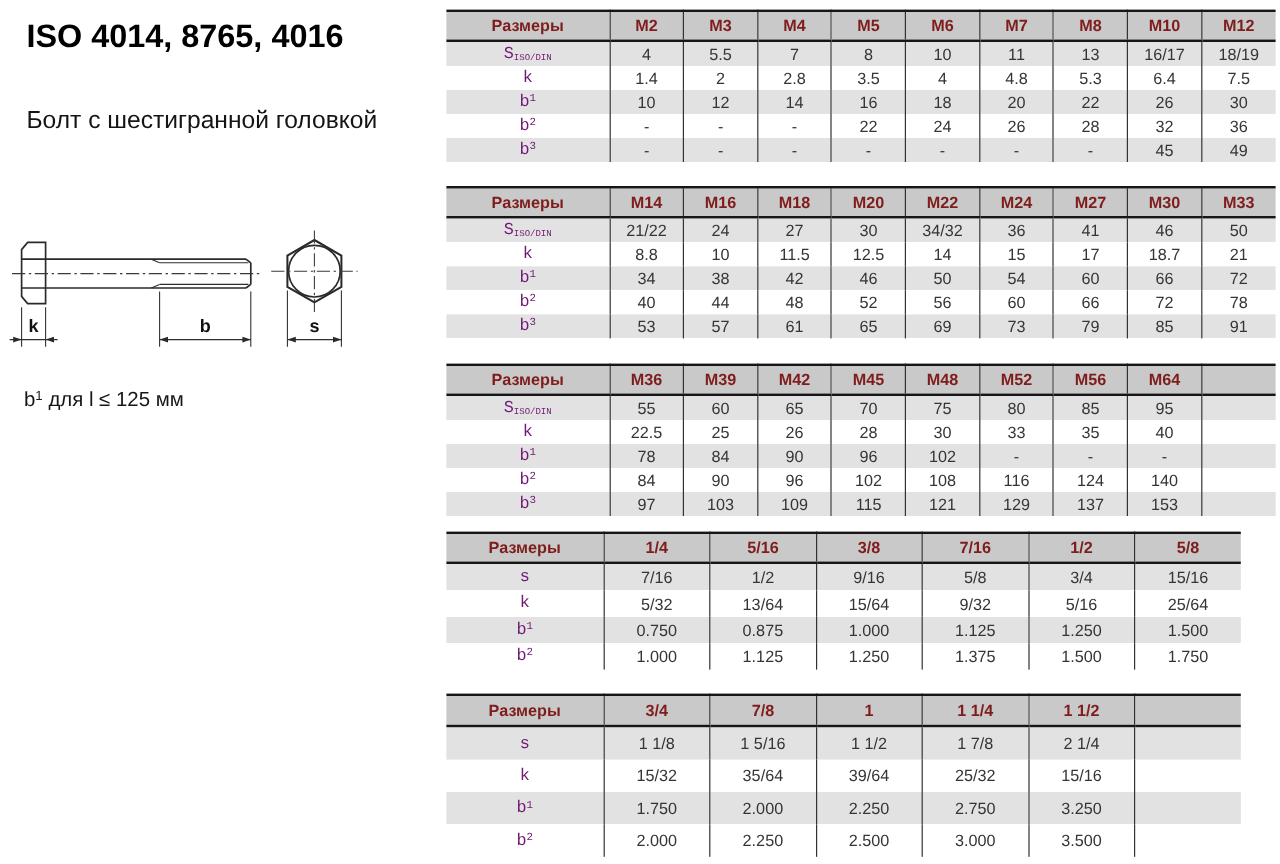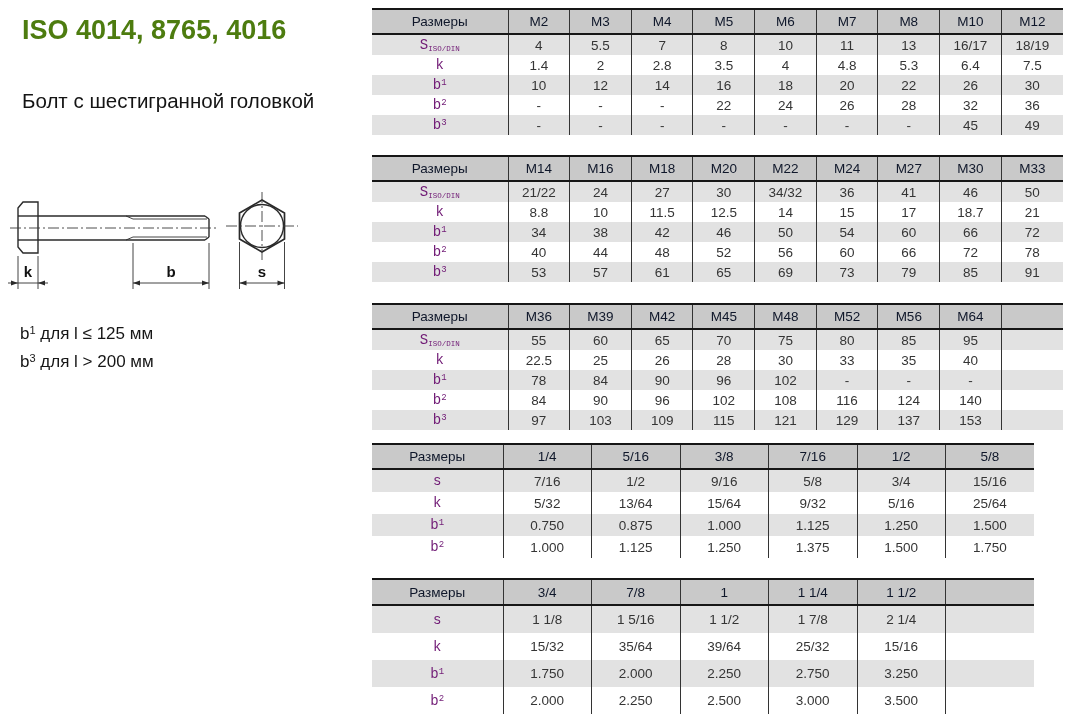--- a/index.html
+++ b/index.html
@@ -4,39 +4,39 @@
 <style>
   html,body{margin:0;padding:0;}
   body{
     width:1067px;height:720px;position:relative;background:#ffffff;
     font-family:"Liberation Sans", sans-serif;
     -webkit-font-smoothing:antialiased;
   }
   .abs{position:absolute;}
 
   
-  #title{left:22px;top:12px;font-weight:bold;font-size:27px;line-height:37px;color:#4d7c0f;}
+  #title{left:22px;top:12px;font-weight:bold;font-size:27px;line-height:37px;color:#000000;}
   #subtitle{left:22px;top:86px;font-size:20.5px;line-height:29px;color:#141414;}
   #footnotes{left:20px;top:318px;font-size:17px;line-height:24px;color:#161616;}
   #footnotes sup{font-size:11px;vertical-align:5px;}
 
   
   #drawing{left:6px;top:186px;}
   .dl{stroke:#2a2a2a;stroke-width:1.4;fill:none;}
   .thin{stroke:#2f2f2f;stroke-width:0.9;fill:none;}
   .cl{stroke:#3a3a3a;stroke-width:0.9;fill:none;stroke-dasharray:11 3 2 3;}
   .arr{fill:#2a2a2a;stroke:none;}
   .dimtxt{font-family:"Liberation Sans",sans-serif;font-size:15px;font-weight:bold;fill:#111;}
 
   
   .tblwrap{left:372px;}
   table.tbl{border-collapse:collapse;table-layout:fixed;border-top:2.5px solid #161616;}
   table.tbl th, table.tbl td{padding:0;text-align:center;vertical-align:middle;overflow:hidden;white-space:nowrap;}
   table.tbl th{
-    background:#c9c9c9;font-weight:normal;font-size:13.5px;color:#0f172a;
+    background:#c9c9c9;font-weight:bold;font-size:13.5px;color:#7f1d1d;
     border-bottom:2.5px solid #161616;
   }
   table.tbl th:not(:first-child), table.tbl td:not(:first-child){border-left:1.4px solid #333333;}
   table.tbl tbody tr:nth-child(odd){background:#e2e2e2;}
   table.tbl tbody tr:nth-child(even){background:#ffffff;}
   table.tbl td{font-size:13.5px;color:#353535;}
   table.tbl td.lbl{font-size:14px;color:#701a75;font-family:Liberation Mono, monospace;}
   table.tbl td.lbl sub{font-size:7.5px;vertical-align:-2px;letter-spacing:0px;}
   table.tbl td.lbl sup{font-size:9px;vertical-align:4px;}
   table.ta th{height:23px;}  table.ta td{height:20px;}
@@ -105,21 +105,20 @@
     <line class="thin" x1="278.5" y1="56" x2="278.5" y2="103"></line>
     <line class="thin" x1="233.5" y1="97" x2="278.5" y2="97"></line>
     <polygon class="arr" points="233.5,97 240.5,94.6 240.5,99.4"></polygon>
     <polygon class="arr" points="278.5,97 271.5,94.6 271.5,99.4"></polygon>
     <text class="dimtxt" x="256" y="91" text-anchor="middle">s</text>
   </g>
 </svg>
 
 <div class="abs" id="footnotes">
     <div>b<sup>1</sup> для l ≤ 125 мм</div>
-    <div>b<sup>3</sup> для l &gt; 200 мм</div>
   </div>
 
 <div class="abs tblwrap" id="t1" style="top:8px;">
     <table class="tbl ta" style="width: 691px;">
       <colgroup>
         <col style="width: 136px;">
         <col>
         <col>
         <col>
         <col>

